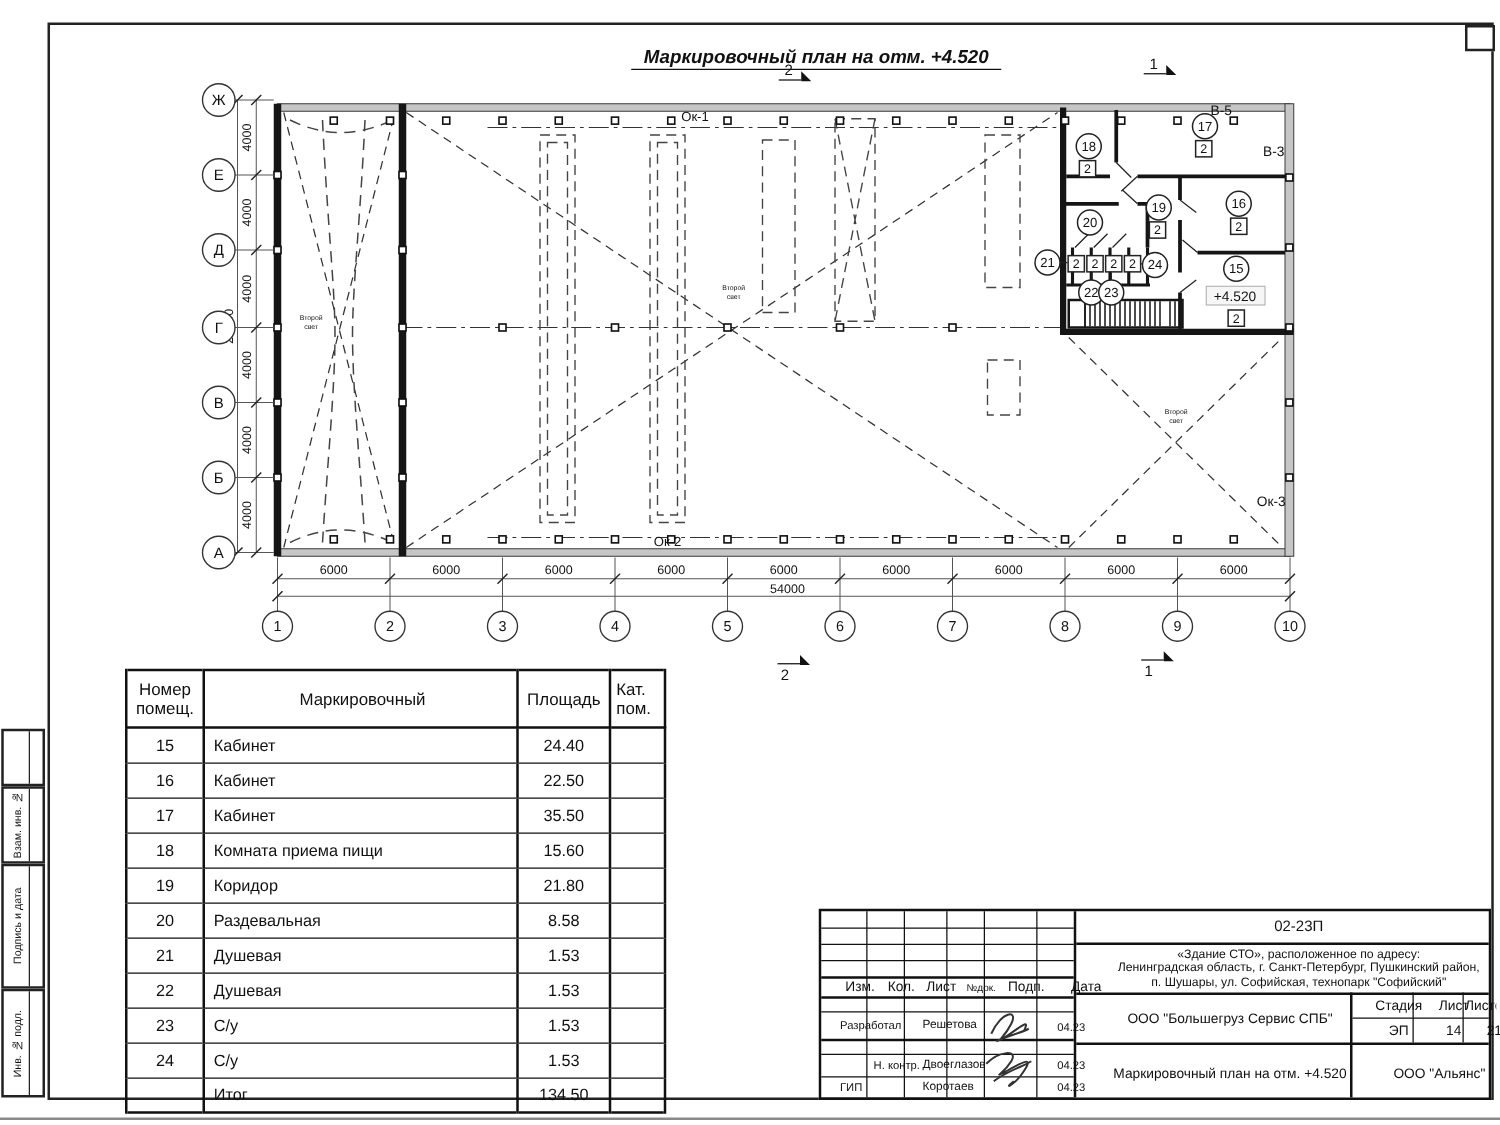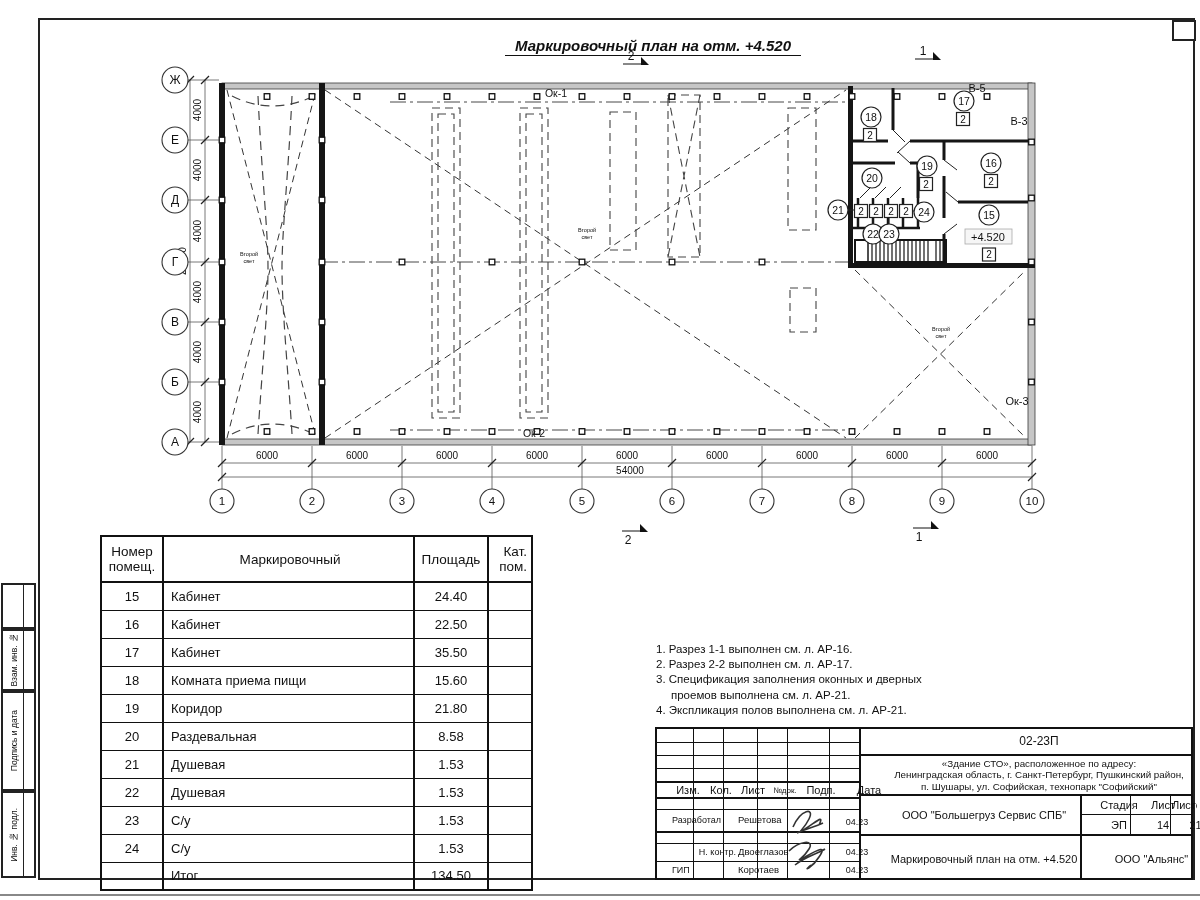--- a/index.html
+++ b/index.html
@@ -13,21 +13,21 @@
     font-size:15px;border-bottom:1.5px solid #111;padding-bottom:1px;}
   #schedule-title{left:118px;top:514px;width:352px;text-align:center;font-style:italic;font-weight:bold;
     font-size:15px;text-decoration:underline;}
   
   #expl{left:100px;top:535px;border-collapse:collapse;table-layout:fixed;}
   #expl td,#expl th{border:1px solid #111;font-weight:normal;font-size:13px;padding:0 4px;overflow:hidden;}
   #expl th{white-space:pre-line;font-size:13.5px;}
   #expl .c0{width:52px;text-align:center;}
   #expl .c1{width:238px;text-align:left;padding-left:7px;}
   #expl .c2{width:64px;text-align:center;}
-  #expl .c3{width:34px;text-align:right;}
+  #expl .c3{width:34px;text-align:left;}
   #expl tr{height:28px;margin-top:16px;}
   #expl tr.head{height:46px;}
   #expl td{border-left:2px solid #111;border-right:2px solid #111;}
   #expl th{border-left:2px solid #111;border-right:2px solid #111;border-bottom:2px solid #111;}
   #expl{border:2px solid #111;}
   
   #notes{left:656px;top:642px;width:282px;font-size:11.5px;line-height:1.32;}
   #notes .note{padding-left:15px;text-indent:-15px;}
   
   #tb{left:655px;top:727px;width:538px;height:153px;border:2px solid #111;background:#fff;}
@@ -452,26 +452,20 @@
         </tr>
         <tr>
           <td class="c0"></td>
           <td class="c1">Итог</td>
           <td class="c2">134.50</td>
           <td class="c3"></td>
         </tr>
       </tbody>
   </table>
 
-  <div id="notes" class="abs">
-      <div class="note">1. Разрез 1-1 выполнен см. л. АР-16.</div>
-      <div class="note">2. Разрез 2-2 выполнен см. л. АР-17.</div>
-      <div class="note">3. Спецификация заполнения оконных и дверных проемов выполнена см. л. АР-21.</div>
-      <div class="note">4. Экспликация полов выполнена см. л. АР-21.</div>
-    </div>
 
   <div id="tb" class="abs">
 
     <div class="tbl" style="left:36px;top:0;width:1px;height:149px"></div>
     <div class="tbl" style="left:66px;top:0;width:1px;height:149px"></div>
     <div class="tbl" style="left:100px;top:0;width:1px;height:149px"></div>
     <div class="tbl" style="left:130px;top:0;width:1px;height:149px"></div>
     <div class="tbl" style="left:172px;top:0;width:1px;height:149px"></div>
     <div class="tbl" style="left:202px;top:0;width:2px;height:149px"></div>
 

